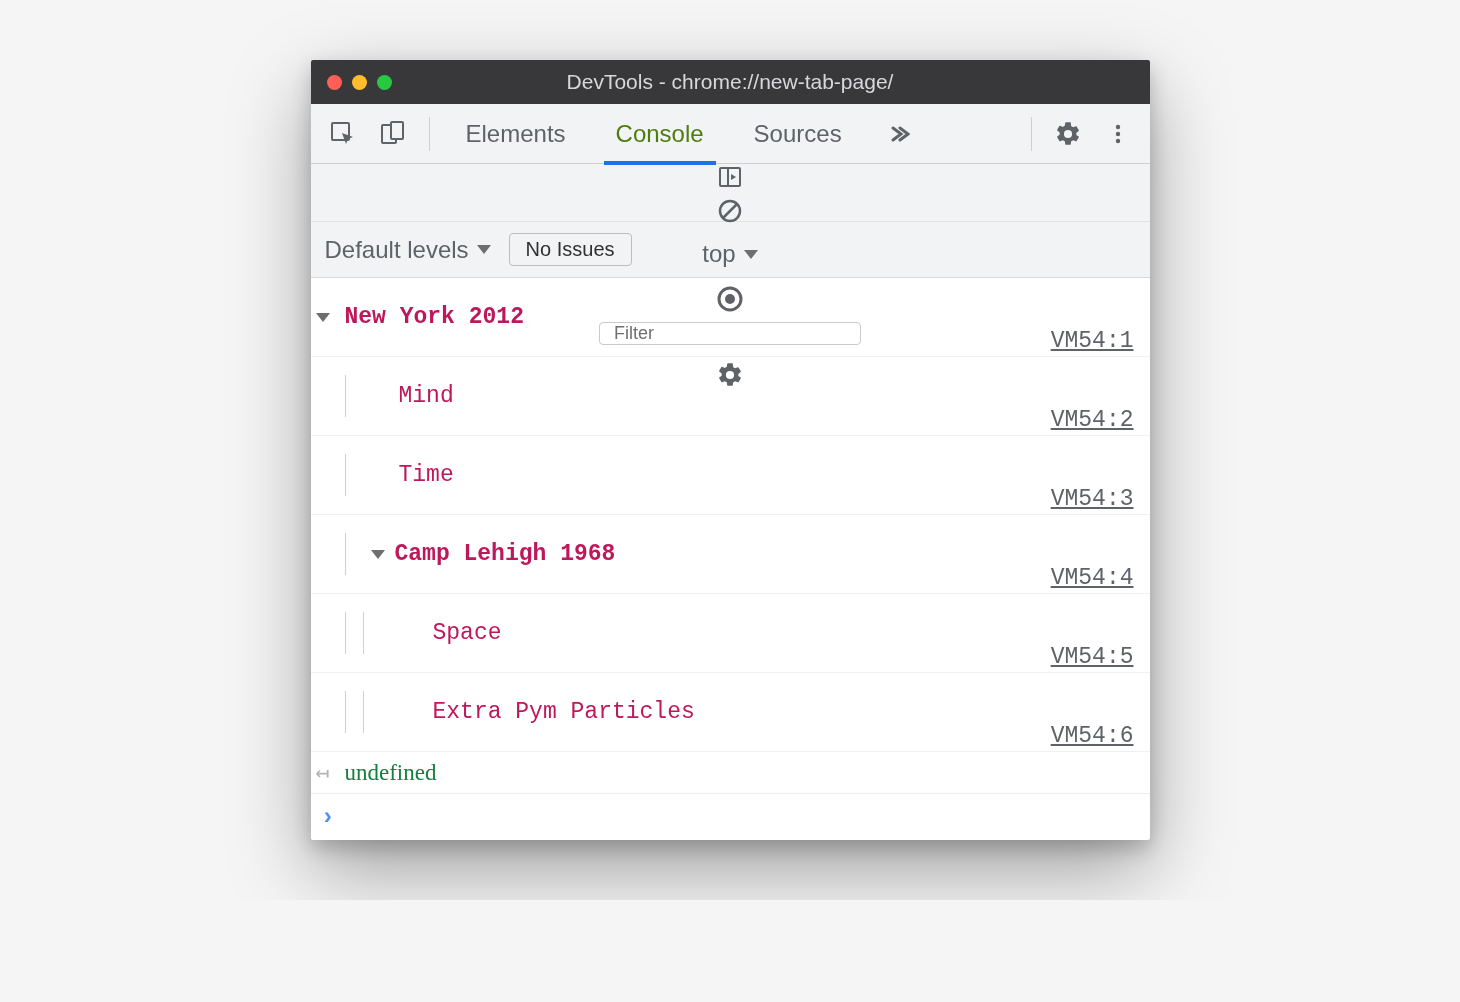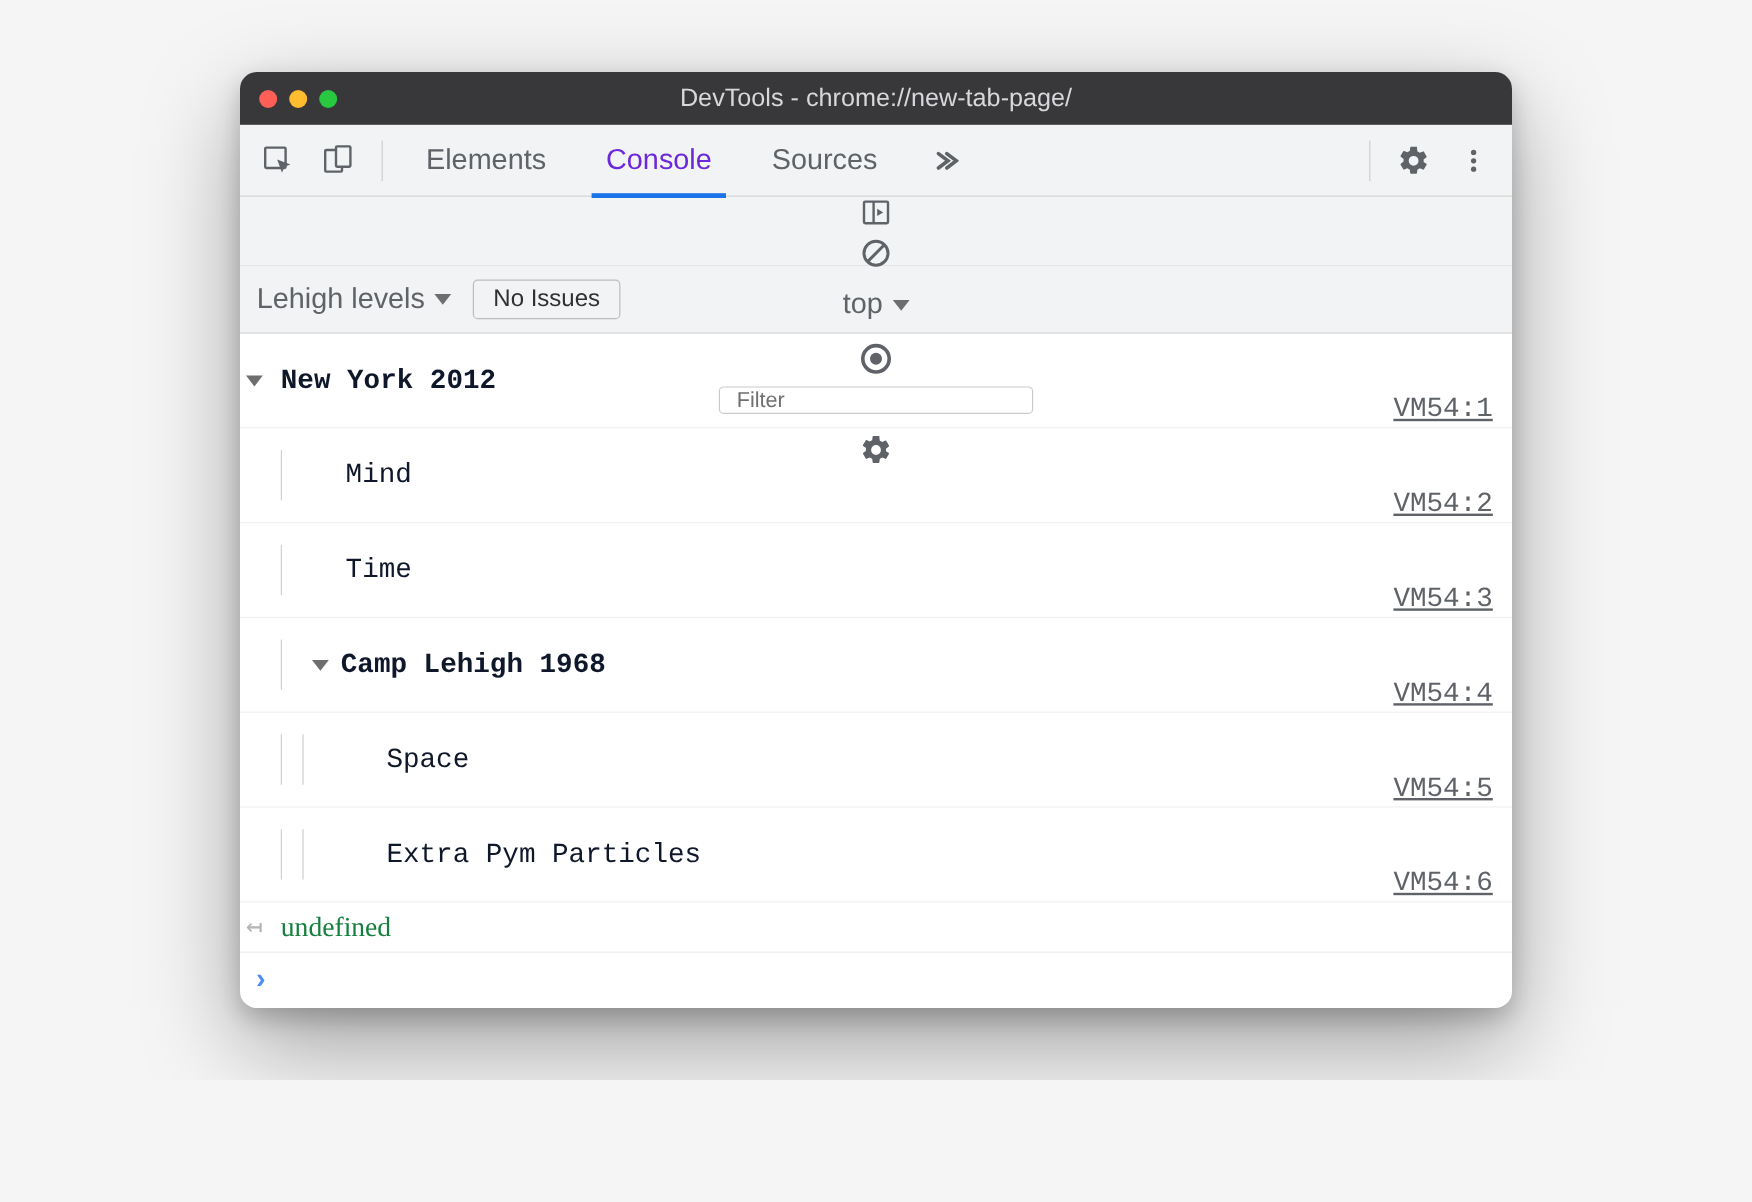--- a/index.html
+++ b/index.html
@@ -6,23 +6,23 @@
   body {
     margin: 0;
     padding: 60px;
     background: #f5f5f5;
     font-family: -apple-system, BlinkMacSystemFont, "Segoe UI", Helvetica, Arial, sans-serif;
     display: flex;
     justify-content: center;
     align-items: flex-start;
   }
   .window {
-    width: 1060px;
+    width: 839px;
     background: #fff;
-    border-radius: 14px;
+    border-radius: 2px;
     overflow: hidden;
     box-shadow: 0 30px 80px rgba(0,0,0,0.35), 0 8px 20px rgba(0,0,0,0.2);
   }
   
   .titlebar {
     background: #38383a;
     height: 44px;
     display: flex;
     align-items: center;
     padding: 0 16px;
@@ -46,21 +46,21 @@
   }
   .icon-btn {
     width: 44px; height: 44px; display: flex; align-items: center; justify-content: center;
     color: #5f6368; border-radius: 4px; cursor: pointer;
   }
   .vdiv { width: 1px; height: 34px; background: #cfcfcf; margin: 0 8px; }
   .tab {
     padding: 12px 22px; height: 60px; display: flex; align-items: center;
     font-size: 24px; color: #5f6368; cursor: pointer; position: relative;
   }
-  .tab.active { color: #6d28d9; }
+  .tab.active { color: #4d7c0f; }
   .tab.active::after {
     content: ""; position: absolute; left: 10px; right: 10px; bottom: -1px;
     height: 4px; background: #1a73e8;
   }
   .chevron-more { font-size: 26px; color: #5f6368; padding: 0 16px; cursor: pointer; }
   .spacer { flex: 1; }
   
   .ctoolbar {
     display: flex; align-items: center; height: 58px;
     background: #f1f3f4; border-bottom: 1px solid #e3e3e3;
@@ -92,21 +92,21 @@
   
   .console-body { font-family: Menlo, Consolas, "Courier New", monospace; font-size: 23px; }
   .crow {
     display: flex; align-items: center; min-height: 42px;
     border-bottom: 1px solid #f0f0f0; padding: 2px 16px 2px 0;
   }
   .crow .gutter {
     width: 34px; flex-shrink: 0; display: flex; align-items: center; justify-content: center;
     color: #6e6e6e;
   }
-  .crow .msg { flex: 1; color: #0f172a; display: flex; align-items: center; }
+  .crow .msg { flex: 1; color: #be185d; display: flex; align-items: center; }
   .crow .src {
     color: #5f6368; text-decoration: underline; cursor: pointer; font-weight: 400; margin-top: 48px;
   }
   .bold { font-weight: 700; color: #303030; }
   .toggle-tri {
     width: 0; height: 0; border-left: 7px solid transparent; border-right: 7px solid transparent;
     border-top: 9px solid #6e6e6e; margin-right: 10px; cursor: pointer;
   }
   .indent {
     display: inline-block; height: 42px; border-left: 1px solid #d0d0d0;
@@ -204,21 +204,21 @@
     <div class="vdiv"></div>
     <div class="icon-btn">
       <svg width="28" height="28" viewBox="0 0 24 24" fill="#5f6368">
         <path d="M19.14,12.94a7.07,7.07,0,0,0,.05-.94,7.07,7.07,0,0,0-.05-.94l2.03-1.58a.5.5,0,0,0,.12-.64l-1.92-3.32a.5.5,0,0,0-.61-.22l-2.39,1a7,7,0,0,0-1.62-.94l-.36-2.54A.5.5,0,0,0,13.9,2H10.1a.5.5,0,0,0-.49.42L9.25,5a7,7,0,0,0-1.62.94l-2.39-1a.5.5,0,0,0-.61.22L2.71,8.44a.5.5,0,0,0,.12.64L4.86,10.66a7.07,7.07,0,0,0-.05.94,7.07,7.07,0,0,0,.05.94L2.83,14.12a.5.5,0,0,0-.12.64l1.92,3.32a.5.5,0,0,0,.61.22l2.39-1a7,7,0,0,0,1.62.94l.36,2.54a.5.5,0,0,0,.49.42h3.8a.5.5,0,0,0,.49-.42l.36-2.54a7,7,0,0,0,1.62-.94l2.39,1a.5.5,0,0,0,.61-.22l1.92-3.32a.5.5,0,0,0-.12-.64ZM12,15.5A3.5,3.5,0,1,1,15.5,12,3.5,3.5,0,0,1,12,15.5Z"></path>
       </svg>
     </div>
   </div>
 
   <div class="ctoolbar2">
     <div class="levels">
-      <span>Lehigh levels</span>
+      <span>Default levels</span>
       <span class="tri-down"></span>
     </div>
     <button class="issues-btn">No Issues</button>
   </div>
 
   <div class="console-body">
 
     <div class="crow" style="font-weight:700;">
       <div class="gutter">
           <span class="toggle-tri"></span>

